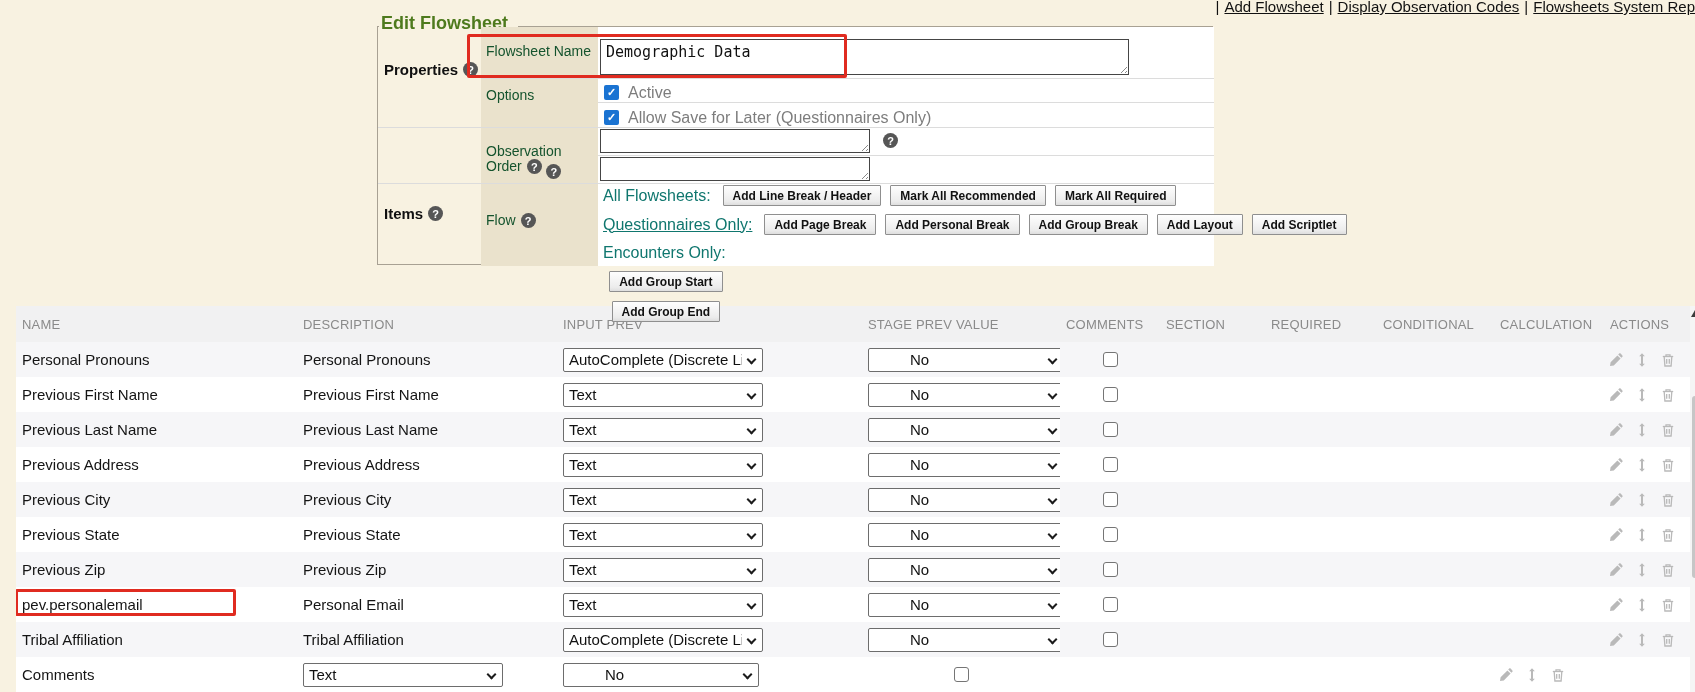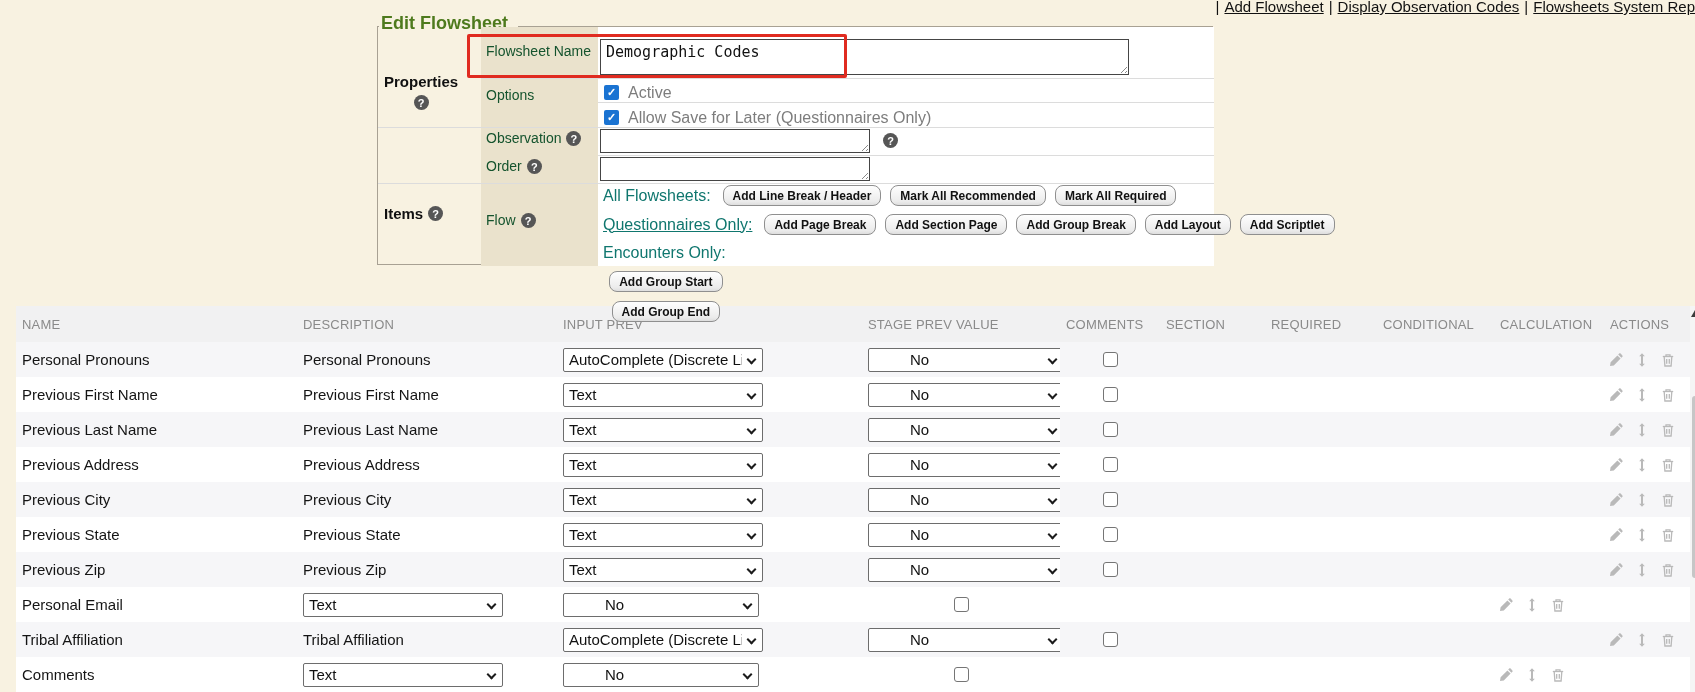--- a/index.html
+++ b/index.html
@@ -46,21 +46,21 @@
   .optrows{position:absolute;left:226px;top:53px;z-index:2;}
   .optrow{display:flex;align-items:center;gap:9px;height:25px;}
   .cbc{width:15px;height:15px;background:var(--checkbox-blue);border-radius:2px;color:#fff;
        display:inline-flex;align-items:center;justify-content:center;font-size:11px;font-weight:bold;flex:none;cursor:pointer;}
   .cbc::after{content:"✓";}
   .optlabel{font-size:16px;color:var(--muted-text);}
   .flow-line{position:absolute;left:225px;display:flex;align-items:center;gap:9px;white-space:nowrap;z-index:2;}
   .flow-label{font-size:16px;color:#0f766e;margin-right:3px;}
   .flow-label.ul{text-decoration:underline;}
   .btn{font-family:"Liberation Sans",sans-serif;font-size:12px;font-weight:bold;color:#111;
-       height:21px;padding:0 9px;border:1px solid #8f8f8f;border-radius:8px;cursor:pointer;
+       height:21px;padding:0 9px;border:1px solid #8f8f8f;border-radius:1px;cursor:pointer;
        background:linear-gradient(#fefefe,#ececec 80%,#dedede);}
   .redbox{position:absolute;border:3px solid var(--annotation-red);border-radius:2px;z-index:6;pointer-events:none;}
   .redbox1{left:89px;top:7px;width:380px;height:44px;}
 
   
   .table{position:absolute;left:16px;top:306px;width:1685px;height:386px;background:#fff;}
   .thead,.trow{display:grid;grid-template-columns:281px 260px 305px 198px 100px 105px 112px 117px 110px 86px;}
   .thead{height:36px;background:#f1f1f2;}
   .th{font-size:13px;color:var(--table-header-text);display:flex;align-items:center;padding-left:6px;
       letter-spacing:.2px;overflow:hidden;white-space:nowrap;}
@@ -98,50 +98,50 @@
     <div class="legend">Edit Flowsheet</div>
     <div class="colB"></div>
     <div class="colC"></div>
 
     <div class="hr hr1"></div>
     <div class="hr hr2"></div>
     <div class="hr hr3"></div>
     <div class="hr hr4"></div>
     <div class="hr hr5"></div>
 
-    <div class="seclabel" style="top:46px;flex-direction:column;">
+    <div class="seclabel" style="top:34px;">
       <span>Properties</span>
       <span class="help"></span>
     </div>
     <div class="seclabel" style="top:158px;margin-top:20px;">
       <span>Items</span>
       <span class="help"></span>
     </div>
 
     <div class="flabel" style="top:16px;">
       <span>Flowsheet Name</span>
     </div>
     <div class="flabel" style="top:60px;">
       <span>Options</span>
     </div>
-    <div class="flabel" style="top:103px;">
+    <div class="flabel" style="top:116px;flex-direction:column;">
       <span>Observation</span>
       <span class="help"></span>
     </div>
     <div class="flabel" style="top:131px;">
       <span>Order</span>
       <span class="help"></span>
     </div>
     <div class="flabel" style="top:185px;">
       <span>Flow</span>
       <span class="help"></span>
     </div>
 
     <div class="ta ta-fsname">
-      <span>Demographic Codes</span>
+      <span>Demographic Data</span>
       <span class="grip"></span>
     </div>
     <div class="optrows" id="optrows">
         <div class="optrow">
           <span class="cbc"></span>
           <span class="optlabel">Active</span>
         </div>
         <div class="optrow">
           <span class="cbc"></span>
           <span class="optlabel">Allow Save for Later (Questionnaires Only)</span>
@@ -160,21 +160,21 @@
     <div id="flowlines">
         <div class="flow-line" style="top: 158px;">
           <span class="flow-label">All Flowsheets:</span>
           <button class="btn">Add Line Break / Header</button>
           <button class="btn">Mark All Recommended</button>
           <button class="btn">Mark All Required</button>
         </div>
         <div class="flow-line" style="top: 187px;">
           <span class="flow-label ul">Questionnaires Only:</span>
           <button class="btn">Add Page Break</button>
-          <button class="btn">Add Section Page</button>
+          <button class="btn">Add Personal Break</button>
           <button class="btn">Add Group Break</button>
           <button class="btn">Add Layout</button>
           <button class="btn">Add Scriptlet</button>
         </div>
         <div class="flow-line" style="top: 217px; flex-direction: column;">
           <span class="flow-label">Encounters Only:</span>
           <button class="btn">Add Group Start</button>
           <button class="btn">Add Group End</button>
         </div>
       </div>
@@ -477,20 +477,24 @@
         <g stroke="#b9b9b9" stroke-width="1.3" fill="none">
           <path d="M2.8 4.5h10.4"></path>
                 <path d="M6 4.3V2.8h4v1.5"></path>
           <path d="M4.2 4.7l.7 9.3h6.2l.7-9.3"></path>
                 <path d="M6.7 7v4.7M9.3 7v4.7"></path>
         </g>
       </svg>
     </div>
   </div>
         <div class="trow">
+    <div class="c c-name">
+            <span class="nm">pev.personalemail</span>
+            <div class="hlbox"></div>
+          </div>
     <div class="c c-desc">Personal Email</div>
     <div class="c">
       <div class="fake-select sel-input">
         <span class="sel-text">Text</span>
         <i class="chev"></i>
       </div>
     </div>
     <div class="c">
       <div class="fake-select sel-stage">
         <span class="sel-text">No</span>

